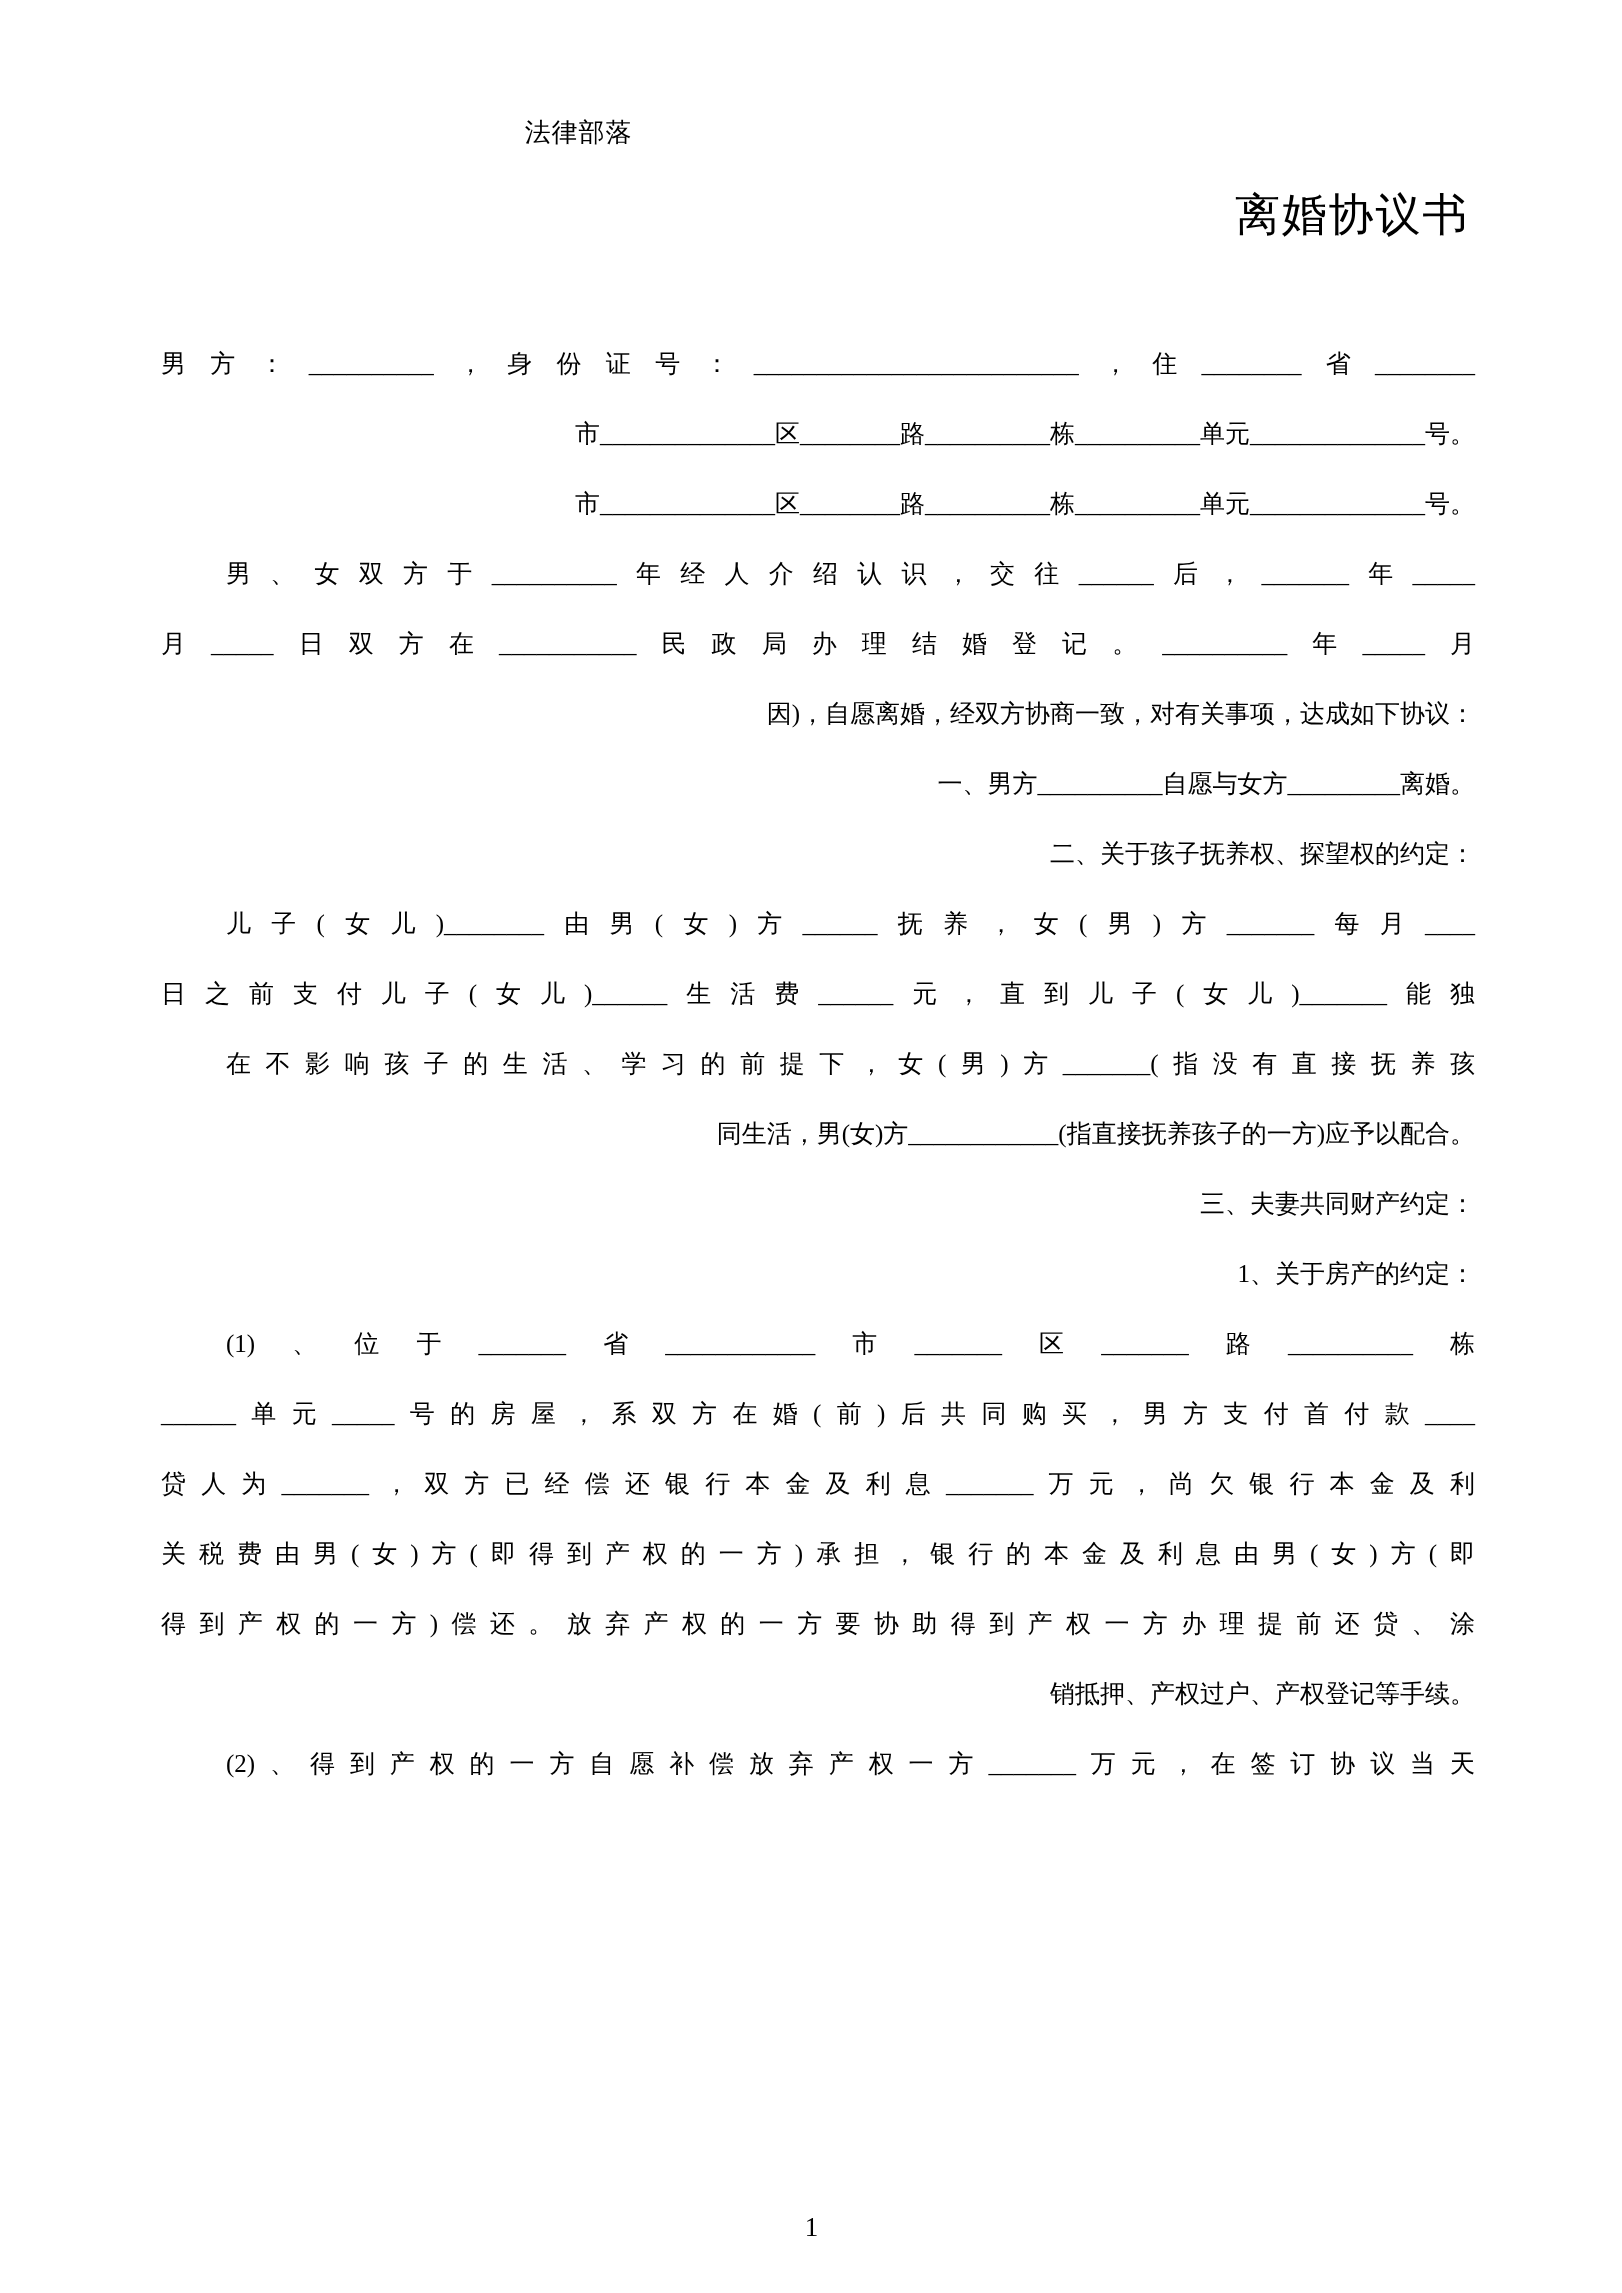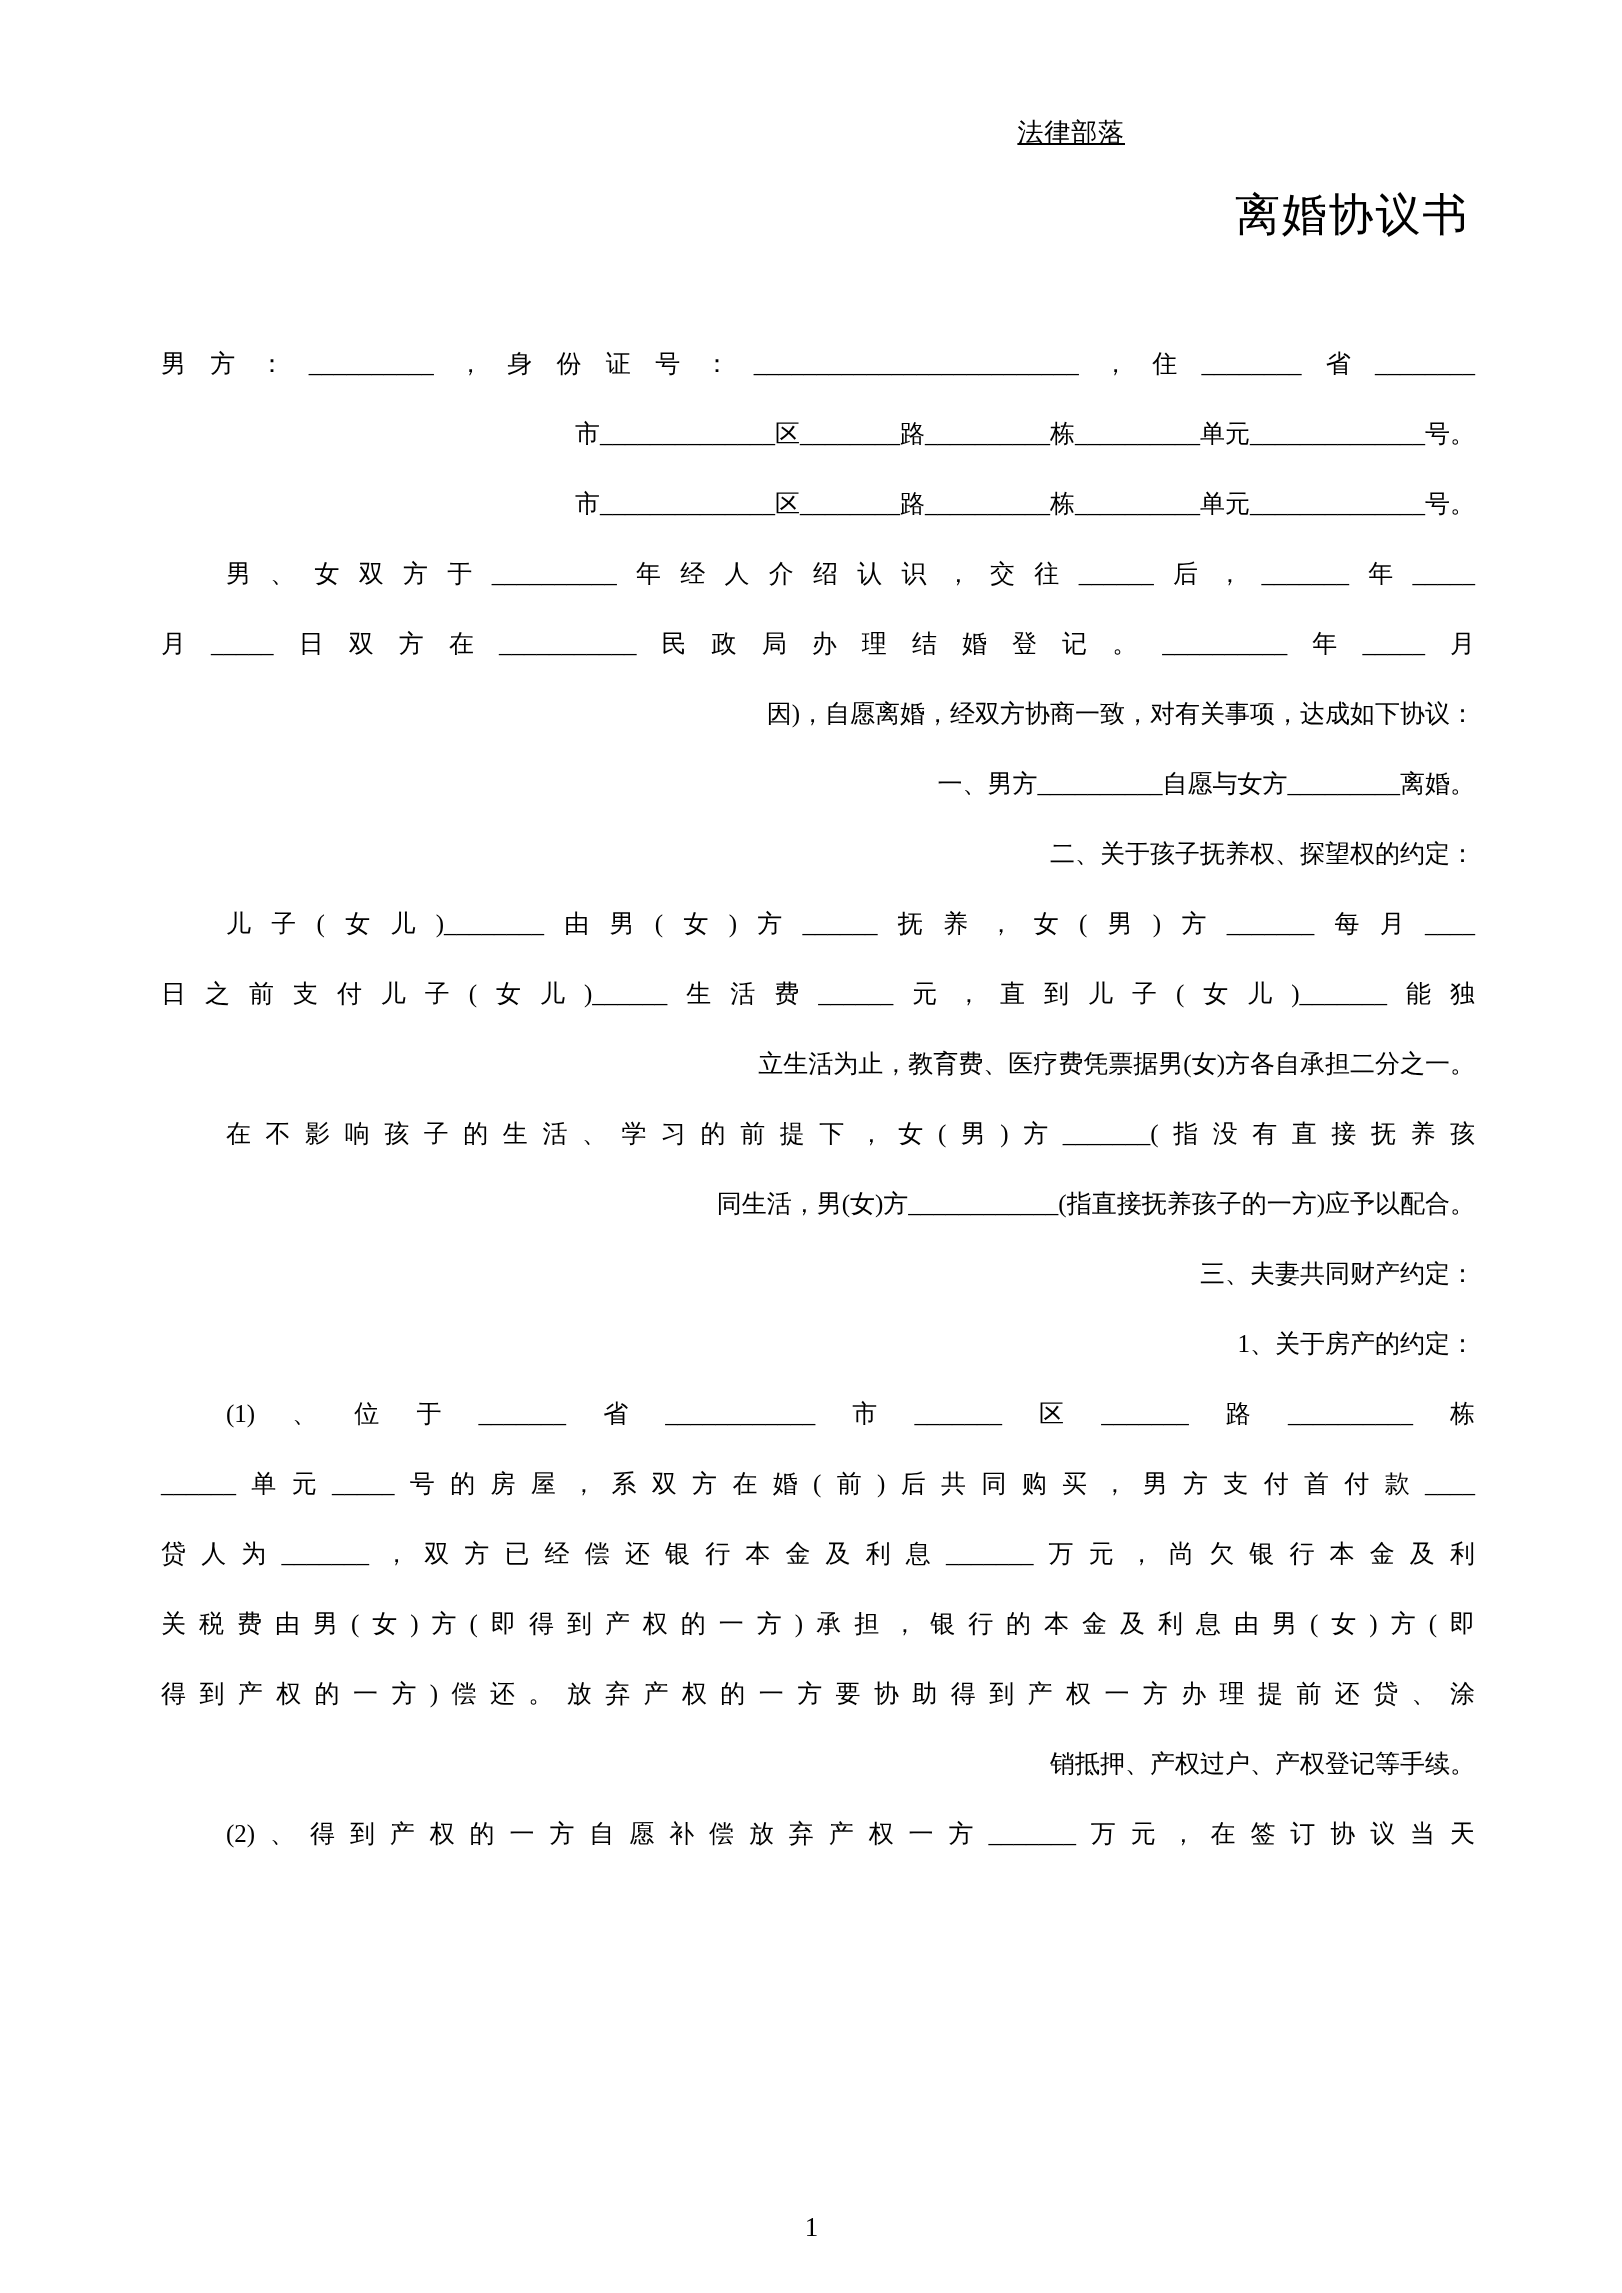--- a/index.html
+++ b/index.html
@@ -8,27 +8,26 @@
     width: 1623px;
     height: 2294px;
     background: #ffffff;
     color: #000000;
     font-family: "Liberation Serif", "DejaVu Serif", serif;
     overflow: hidden;
   }
   .brand {
     position: absolute;
     top: 115px;
-    left: 0;
+    left: 16px;
     width: 1125px;
-    text-align: right;
+    text-align: center;
     font-size: 26px;
     line-height: 35px;
     letter-spacing: 0.9px;
-    text-decoration: underline;
   }
   .title {
     position: absolute;
     top: 185px;
     left: 155px;
     width: 1314px;
     text-align: right;
     font-size: 45px;
     line-height: 60px;
     letter-spacing: 1.8px;
@@ -72,21 +71,20 @@
       <div class="line j">男方：__________，身份证号：__________________________，住________省________</div>
       <div class="line">市______________区________路__________栋__________单元______________号。</div>
       <div class="line">市______________区________路__________栋__________单元______________号。</div>
       <div class="line ind j">男、女双方于__________年经人介绍认识，交往______后，_______年_____</div>
       <div class="line j">月_____日双方在___________民政局办理结婚登记。__________年_____月</div>
       <div class="line">因)，自愿离婚，经双方协商一致，对有关事项，达成如下协议：</div>
       <div class="line ind">一、男方__________自愿与女方_________离婚。</div>
       <div class="line ind">二、关于孩子抚养权、探望权的约定：</div>
       <div class="line ind j">儿子(女儿)________由男(女)方______抚养，女(男)方_______每月____</div>
       <div class="line j">日之前支付儿子(女儿)______生活费______元，直到儿子(女儿)_______能独</div>
-      <div class="line">立生活为止，教育费、医疗费凭票据男(女)方各自承担二分之一。</div>
       <div class="line ind j">在不影响孩子的生活、学习的前提下，女(男)方_______(指没有直接抚养孩</div>
       <div class="line">同生活，男(女)方____________(指直接抚养孩子的一方)应予以配合。</div>
       <div class="line ind">三、夫妻共同财产约定：</div>
       <div class="line ind">1、关于房产的约定：</div>
       <div class="line ind j">(1)、位于_______省____________市_______区_______路__________栋</div>
       <div class="line j">______单元_____号的房屋，系双方在婚(前)后共同购买，男方支付首付款____</div>
       <div class="line j">贷人为_______，双方已经偿还银行本金及利息_______万元，尚欠银行本金及利</div>
       <div class="line j">关税费由男(女)方(即得到产权的一方)承担，银行的本金及利息由男(女)方(即</div>
       <div class="line j">得到产权的一方)偿还。放弃产权的一方要协助得到产权一方办理提前还贷、涂</div>
       <div class="line">销抵押、产权过户、产权登记等手续。</div>

